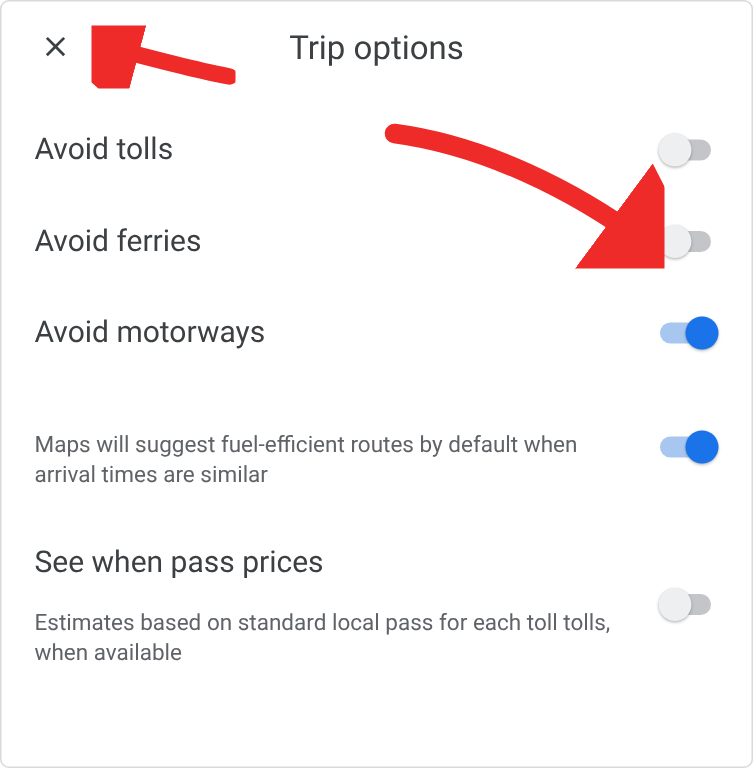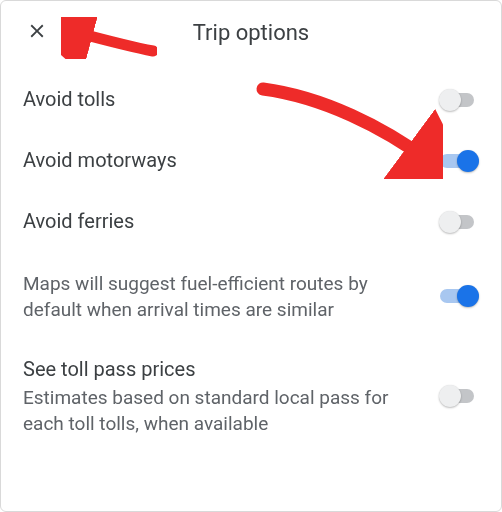--- a/index.html
+++ b/index.html
@@ -47,24 +47,24 @@
   .row .text {
     flex: 1;
     padding-right: 20px;
   }
   .row .label {
     font-size: 20px;
     color: #3c4043;
     line-height: 1.35;
   }
   .row .desc {
-    font-size: 19px;
+    font-size: 15px;
     color: #5f6368;
     line-height: 1.35;
-    margin-top: 2px;
+    margin-top: 17px;
   }
   .toggle {
     width: 40px; height: 24px;
     position: relative;
     flex-shrink: 0;
     cursor: pointer;
   }
   .track {
     position: absolute;
     left: 1px; top: 5px;
@@ -108,51 +108,51 @@
       <div class="label">Avoid tolls</div>
     </div>
     <div class="toggle off">
       <div class="track"></div>
         <div class="thumb"></div>
     </div>
   </div>
 
   <div class="row">
     <div class="text">
-      <div class="label">Avoid motorways</div>
+      <div class="label">Avoid ferries</div>
     </div>
-    <div class="toggle on">
+    <div class="toggle off">
       <div class="track"></div>
         <div class="thumb"></div>
     </div>
   </div>
 
   <div class="row">
     <div class="text">
-      <div class="label">Avoid ferries</div>
+      <div class="label">Avoid motorways</div>
     </div>
-    <div class="toggle off">
+    <div class="toggle on">
       <div class="track"></div>
         <div class="thumb"></div>
     </div>
   </div>
 
   <div class="row">
     <div class="text">
       <div class="desc">Maps will suggest fuel-efficient routes by default when arrival times are similar</div>
     </div>
     <div class="toggle on">
       <div class="track"></div>
         <div class="thumb"></div>
     </div>
   </div>
 
   <div class="row">
     <div class="text">
-      <div class="label">See toll pass prices</div>
+      <div class="label">See when pass prices</div>
       <div class="desc">Estimates based on standard local pass for each toll tolls, when available</div>
     </div>
     <div class="toggle off">
       <div class="track"></div>
         <div class="thumb"></div>
     </div>
   </div>
 
 </div>
 

